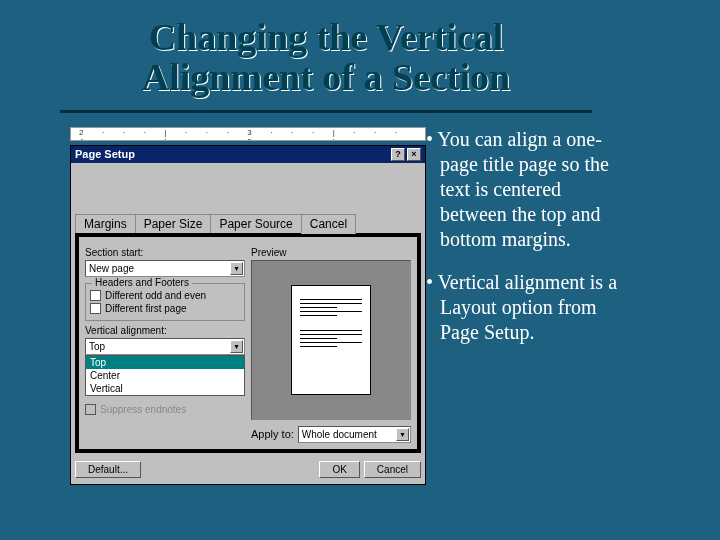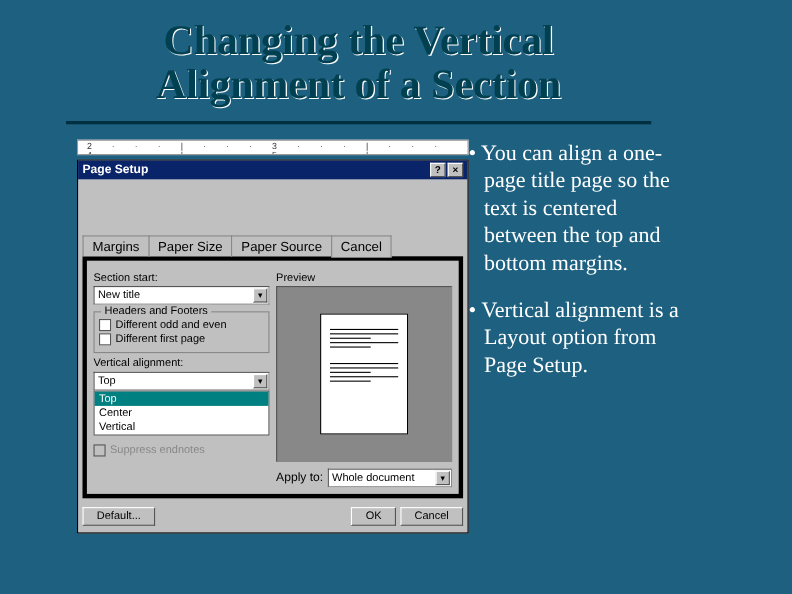--- a/index.html
+++ b/index.html
@@ -63,21 +63,21 @@
         <div class="tabs">
           <div class="tab">Margins</div>
           <div class="tab">Paper Size</div>
           <div class="tab">Paper Source</div>
           <div class="tab active">Cancel</div>
         </div>
         <div class="body">
           <div class="col">
             <span class="lbl">Section start:</span>
             <div class="combo">
-              <span>New title</span>
+              <span>New page</span>
               <span class="arrow">▾</span>
             </div>
             <div class="group">
               <span class="gl">Headers and Footers</span>
               <div class="check">
                 <span class="box"></span>
                 <span>Different odd and even</span>
               </div>
               <div class="check">
                 <span class="box"></span>

